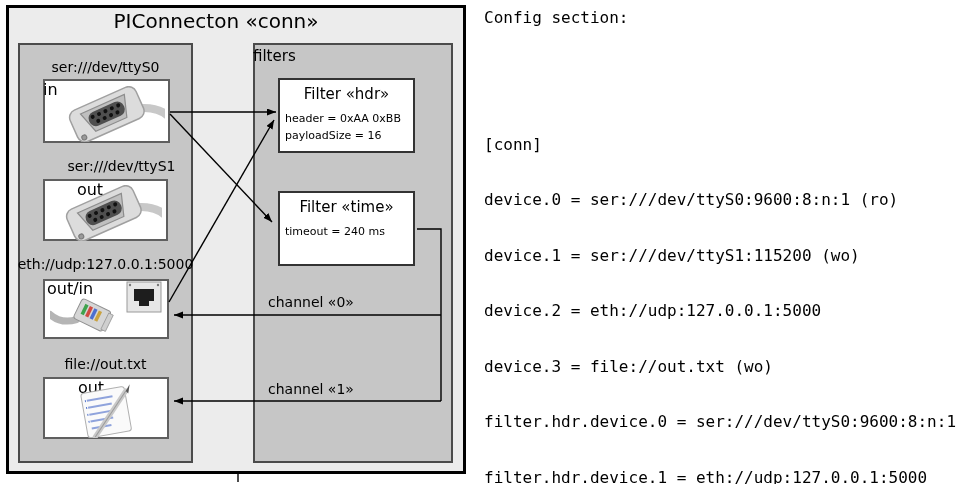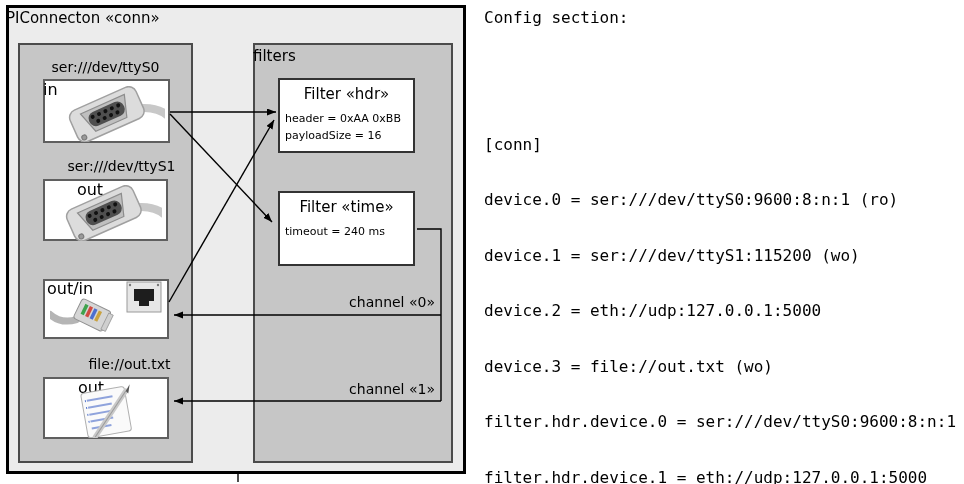--- a/index.html
+++ b/index.html
@@ -9,22 +9,22 @@
     overflow:hidden;
   }
   .abs{position:absolute;}
 
   
   .outer-box{
     left:6px;top:5px;width:460px;height:469px;
     background:#ececec;border:3px solid #000;box-sizing:border-box;
   }
   .diagram-title{
-    left:6px;top:9px;width:420px;text-align:left;
-    font-size:15px;color:#000;
+    left:6px;top:9px;width:420px;text-align:center;
+    font-size:20px;color:#000;
   }
   .panel{
     background:#c6c6c6;border:2px solid #4b4b4b;box-sizing:border-box;
   }
   .devices-panel{left:18px;top:43px;width:175px;height:420px;}
   .filters-panel{left:253px;top:43px;width:200px;height:420px;}
   .filters-title{left:253px;top:47px;width:222px;text-align:left;font-size:15px;}
 
   .device-label{font-size:14px;text-align:center;white-space:nowrap;}
   .device-box{
@@ -32,21 +32,21 @@
   }
   .port-name{font-size:16px;line-height:16px;}
 
   .filter-box{
     background:#fff;border:2px solid #333;box-sizing:border-box;
   }
   .filter-title{font-size:15px;text-align:center;width:137px;}
   .filter-prop{font-size:11px;white-space:nowrap;}
 
   .channel-label{
-    left:285px;width:150px;text-align:right;font-size:14px;white-space:nowrap;
+    left:268px;width:150px;text-align:left;font-size:14px;white-space:nowrap;
   }
 
   svg.overlay{left:0;top:0;width:964px;height:484px;pointer-events:none;}
 
   
   .config-title{
     left:484px;top:8px;
     font-family:"DejaVu Sans Mono","Liberation Mono",monospace;
     font-size:16px;font-weight:normal;white-space:nowrap;
   }
@@ -105,41 +105,42 @@
         <circle cx="59" cy="23.5" r="2" fill="#111"></circle>
         <circle cx="66" cy="23.5" r="2" fill="#111"></circle>
       <circle cx="41.5" cy="29.5" r="2" fill="#111"></circle>
         <circle cx="48.5" cy="29.5" r="2" fill="#111"></circle>
         <circle cx="55.5" cy="29.5" r="2" fill="#111"></circle>
         <circle cx="62.5" cy="29.5" r="2" fill="#111"></circle>
       <circle cx="22" cy="39" r="2.5" fill="#9a9a9a" stroke="#777"></circle>
     </g>
   </svg>
 
+  <div class="abs device-label" style="left:10px;top:256px;width:191px;">eth://udp:127.0.0.1:5000</div>
   <div class="abs device-box" style="left:43px;top:279px;width:126px;height:60px;"></div>
   <div class="abs port-name" style="left:47px;top:281px;">out/in</div>
   <svg class="abs" style="left:126px;top:281px;" width="38" height="34" viewBox="0 0 38 34">
     <rect x="1" y="1" width="34" height="30" fill="#e6e6e6" stroke="#9a9a9a"></rect>
     <path d="M8 8 h20 v12 h-5 v5 h-10 v-5 h-5 z" fill="#1d1d1d"></path>
     <circle cx="4" cy="4" r="1.2" fill="#777"></circle>
       <circle cx="32" cy="4" r="1.2" fill="#777"></circle>
   </svg>
   <svg class="abs" style="left:50px;top:292px;" width="86" height="46" viewBox="0 0 86 46">
     <g transform="rotate(26 40 23)">
       <path d="M4 40 Q18 44 30 33" stroke="#b5b5b5" stroke-width="7" fill="none" stroke-linecap="round"></path>
       <rect x="26" y="11" width="32" height="22" rx="3" fill="#d6d6d6" stroke="#909090"></rect>
       <rect x="31" y="15" width="3.5" height="11" fill="#3fa34d"></rect>
       <rect x="36" y="15" width="3.5" height="11" fill="#d04b42"></rect>
       <rect x="41" y="15" width="3.5" height="11" fill="#4b6fd0"></rect>
       <rect x="46" y="15" width="3.5" height="11" fill="#c9a23f"></rect>
       <rect x="56" y="13" width="5" height="18" fill="#cfcfcf" stroke="#9a9a9a" stroke-width="0.8"></rect>
     </g>
   </svg>
 
-  <div class="abs device-label" style="left:18px;top:356px;width:175px;padding-left:24px;">file://out.txt</div>
+  <div class="abs device-label" style="left:18px;top:356px;width:175px;">file://out.txt</div>
   <div class="abs device-box" style="left:43px;top:377px;width:126px;height:62px;"></div>
   <div class="abs port-name" style="left:43px;top:380px;width:96px;text-align:center;">out</div>
   <svg class="abs" style="left:73px;top:384px;" width="74" height="54" viewBox="0 0 74 54">
     <g transform="rotate(-10 37 27)">
       <rect x="11" y="5" width="44" height="45" rx="3" fill="#fafafa" stroke="#b0b0b0"></rect>
       <g stroke="#8fa3dc" stroke-width="2">
         <line x1="16" y1="13" x2="42" y2="13"></line>
           <line x1="16" y1="20" x2="40" y2="20"></line>
         <line x1="16" y1="27" x2="42" y2="27"></line>
           <line x1="16" y1="34" x2="39" y2="34"></line>

